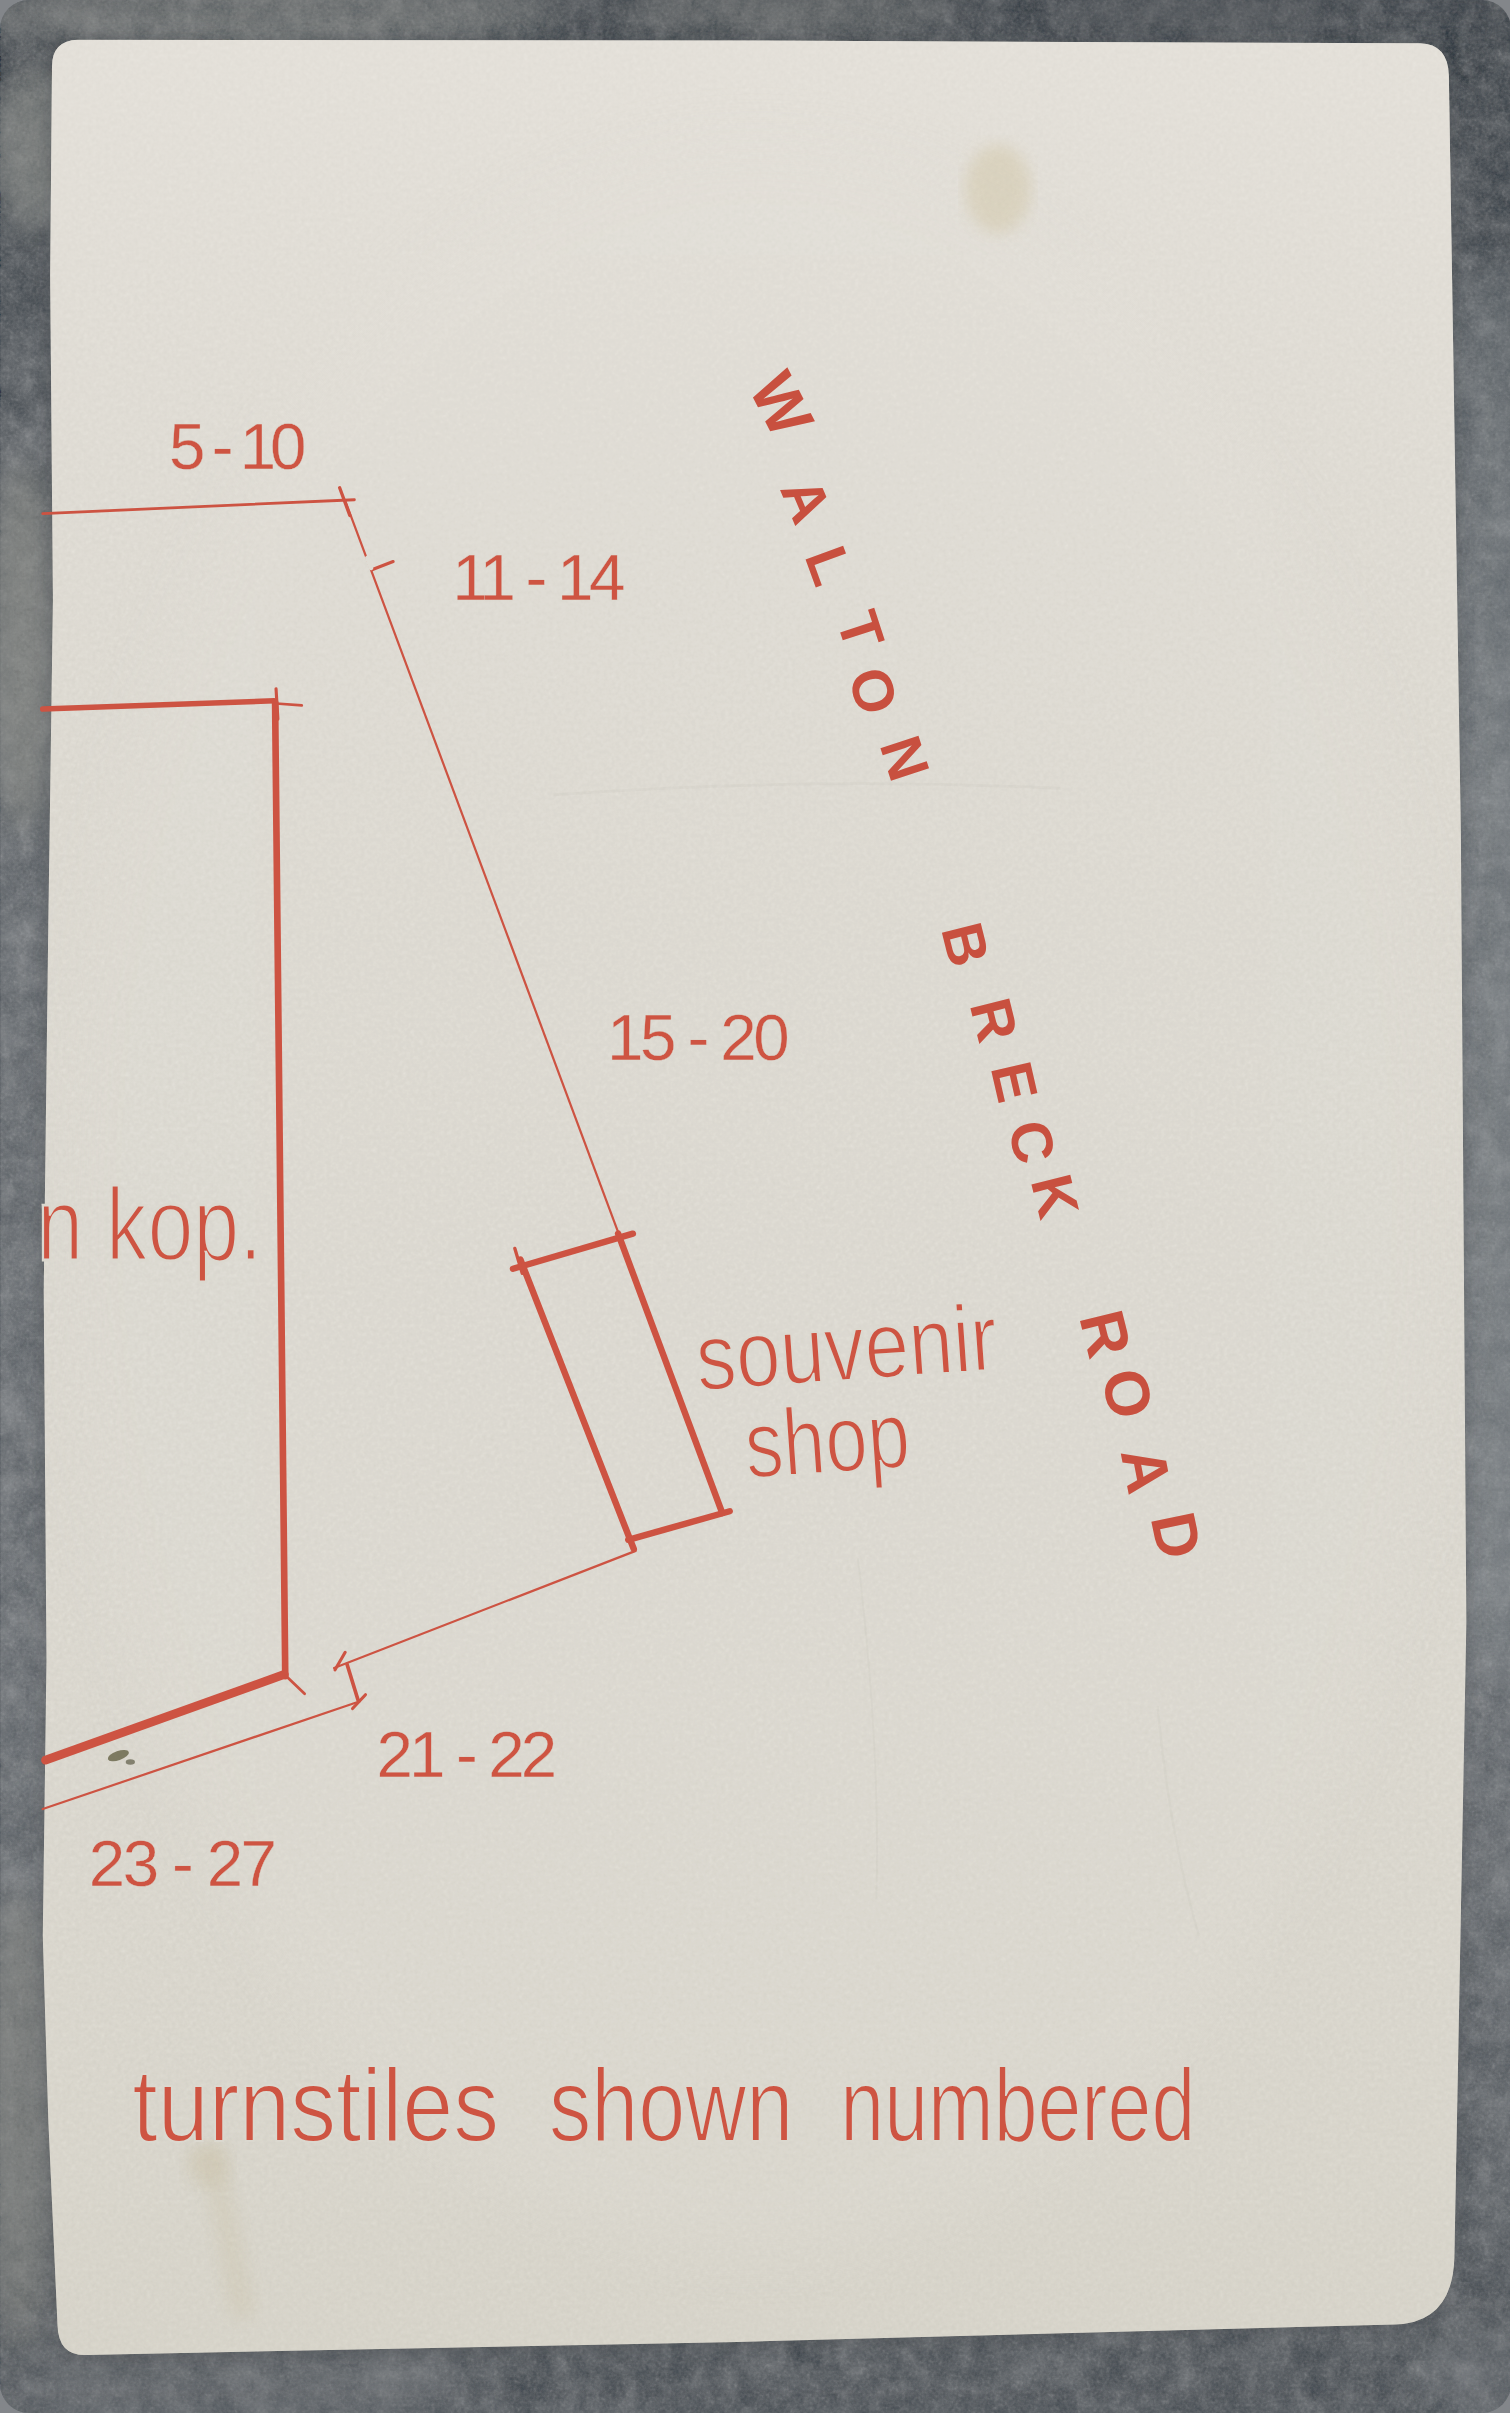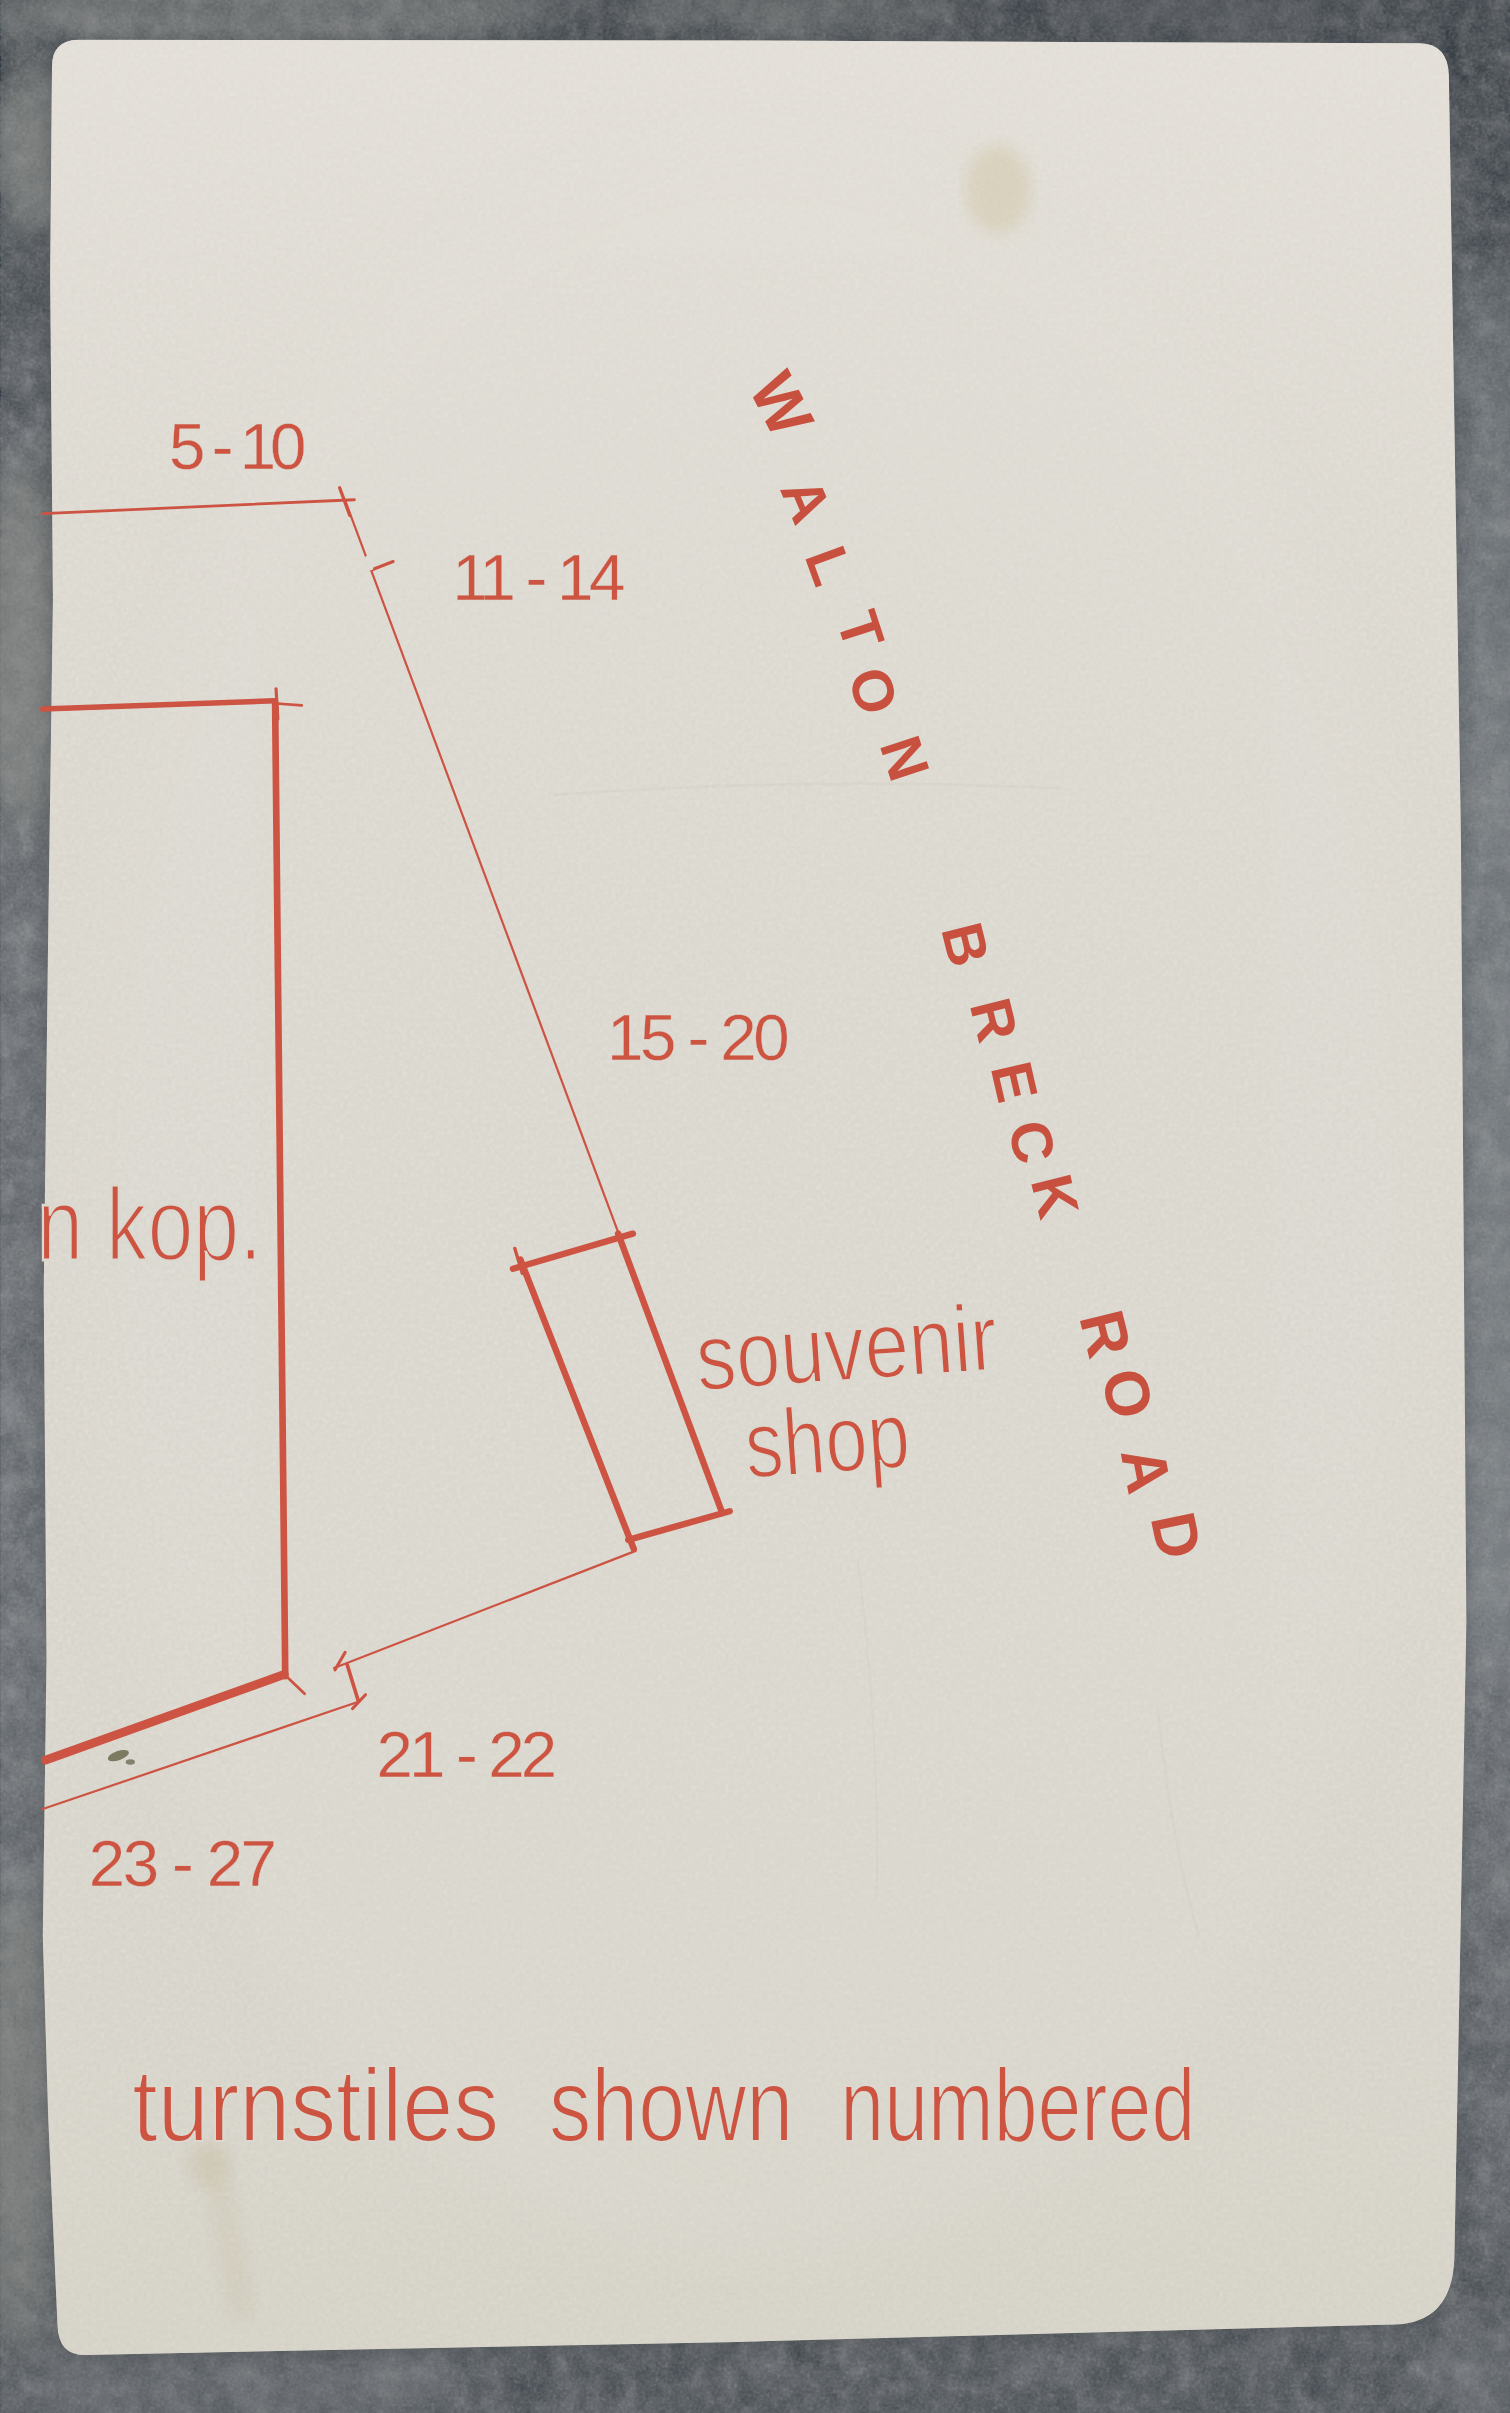--- a/index.html
+++ b/index.html
@@ -1,16 +1,16 @@
 <!DOCTYPE html>
 <html style="font-size:14.8px"><head>
 <meta charset="utf-8">
 <style>
   html,body{margin:0;padding:0;background:#83868a;}
-  .stage{position:relative;width:1511px;height:2413px;overflow:hidden;font-family:"Liberation Sans",sans-serif;}
+  .stage{position:relative;width:1511px;height:2413px;overflow:hidden;font-family:"Liberation Sans",sans-serif;border-radius:29px;}
   svg{display:block;}
 </style>
 </head>
 <body>
 <div class="stage">
 <svg width="1511" height="2413" viewBox="0 0 1638 2617" xmlns="http://www.w3.org/2000/svg">
 <defs>
   <filter id="stoneF" x="-2%" y="-2%" width="104%" height="104%">
     <feTurbulence type="fractalNoise" baseFrequency="0.02" numOctaves="3" seed="8" result="big"></feTurbulence>
     <feColorMatrix in="big" type="saturate" values="0" result="bigG"></feColorMatrix>

